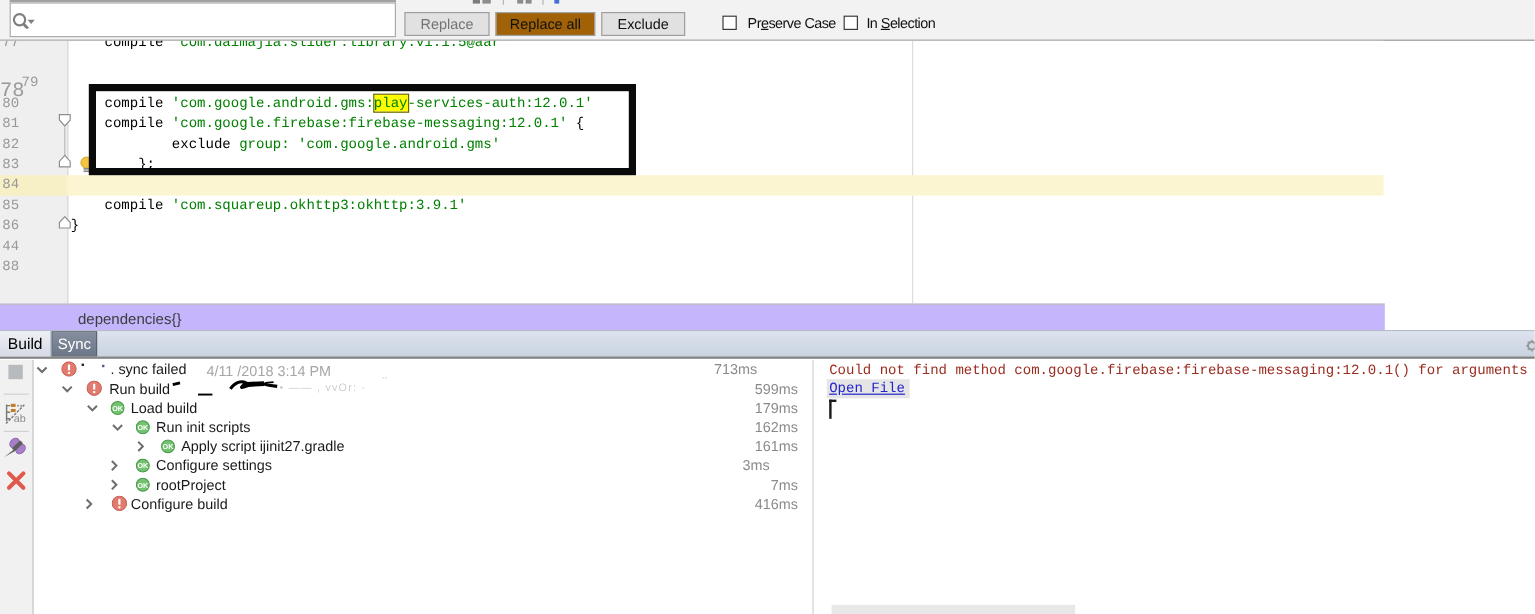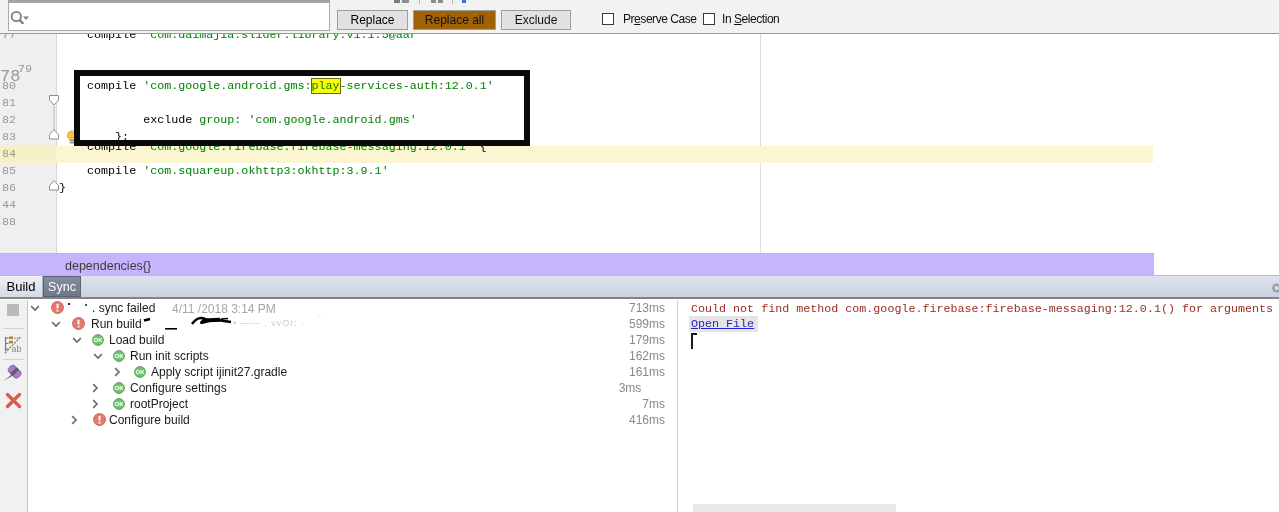--- a/index.html
+++ b/index.html
@@ -27,21 +27,21 @@
 
   <div class="abs" style="left:8px;top:2px;width:320px;height:27px;background:#fff;border:1px solid #ababab;">
     <svg class="abs" style="left:0px;top:3px;" width="26" height="18" viewBox="0 0 26 18">
       <circle cx="7.3" cy="10.5" r="4.7" fill="none" stroke="#7f7f7f" stroke-width="1.8"></circle>
       <line x1="10.7" y1="14" x2="14.3" y2="18" stroke="#7f7f7f" stroke-width="2.4"></line>
       <path d="M14,10.5 L20,10.5 L17,14 Z" fill="#7f7f7f"></path>
     </svg>
   </div>
 
   <div class="abs" style="left:337px;top:10px;width:69px;height:18px;background:#e1e1e1;border:1px solid #9e9e9e;
-       font-size:12px;color:#000000;text-align:center;line-height:18px;">Replace</div>
+       font-size:12px;color:#737373;text-align:center;line-height:18px;">Replace</div>
   <div class="abs" style="left:413px;top:10px;width:81px;height:18px;background:#a16207;border:1px solid #9e9e9e;
        font-size:12px;color:#111;text-align:center;line-height:18px;">Replace all</div>
   <div class="abs" style="left:501px;top:10px;width:68px;height:18px;background:#e1e1e1;border:1px solid #9e9e9e;
        font-size:12px;color:#111;text-align:center;line-height:18px;">Exclude</div>
 
   <div class="abs" style="left:602px;top:13px;width:10px;height:10px;background:#fff;border:1.6px solid #3a3a3a;"></div>
   <div class="abs" style="left:623px;top:13px;font-size:12px;letter-spacing:-0.45px;color:#111;line-height:13px;">Pr<u>e</u>serve Case</div>
   <div class="abs" style="left:703px;top:13px;width:10px;height:10px;background:#fff;border:1.6px solid #3a3a3a;"></div>
   <div class="abs" style="left:722px;top:13px;font-size:12px;letter-spacing:-0.45px;color:#111;line-height:13px;">In <u>S</u>election</div>
 </div>
@@ -66,21 +66,21 @@
       <div class="row mono" style="top:112px;left:0;width:16px;text-align:right;font-size:11.7px;color:#999;">84</div>
       <div class="row mono" style="top:129px;left:0;width:16px;text-align:right;font-size:11.7px;color:#999;">85</div>
       <div class="row mono" style="top:146px;left:0;width:16px;text-align:right;font-size:11.7px;color:#999;">86</div>
       <div class="row mono" style="top:163px;left:0;width:16px;text-align:right;font-size:11.7px;color:#999;">44</div>
       <div class="row mono" style="top:180px;left:0;width:16px;text-align:right;font-size:11.7px;color:#999;">88</div>
     </div>
 
   <div id="code">
       <div class="row mono" style="top:-7px;left:59px;font-size:11.7px;color:#000;"><span>    compile </span><span class="str">'com.daimajia.slider:library:v1.1.5@aar'</span></div>
       <div class="row mono" style="top:44px;left:59px;font-size:11.7px;color:#000;"><span>    compile </span><span class="str">'com.google.android.gms:<span id="play" style="background: rgb(255, 251, 0); outline: rgb(106, 106, 0) solid 1px;">play</span>-services-auth:12.0.1'</span></div>
-      <div class="row mono" style="top:61px;left:59px;font-size:11.7px;color:#000;margin-top:44px;"><span>    compile </span><span class="str">'com.google.firebase:firebase-messaging:12.0.1'</span><span> {</span></div>
+      <div class="row mono" style="top:61px;left:59px;font-size:11.7px;color:#000;"><span>    compile </span><span class="str">'com.google.firebase:firebase-messaging:12.0.1'</span><span> {</span></div>
       <div class="row mono" style="top:78px;left:59px;font-size:11.7px;color:#000;"><span>            exclude </span><span class="str">group: 'com.google.android.gms'</span></div>
       <div class="row mono" style="top:95px;left:59px;font-size:11.7px;color:#000;"><span>        };</span></div>
       <div class="row mono" style="top:129px;left:59px;font-size:11.7px;color:#000;"><span>    compile </span><span class="str">'com.squareup.okhttp3:okhttp:3.9.1'</span></div>
       <div class="row mono" style="top:146px;left:59px;font-size:11.7px;color:#000;"><span>}</span></div>
     </div>
 
   <svg class="abs" style="left:46px;top:0;" width="14" height="219" viewBox="0 0 14 219">
     <line x1="8" y1="72" x2="8" y2="96" stroke="#b8b8b8" stroke-width="1"></line>
     <path d="M3.5,61.5 h9 v4.5 l-4.5,5 l-4.5,-5 Z" fill="#fff" stroke="#8f8f8f" stroke-width="1"></path>
     <path d="M8,95.5 l4.5,5 v4.5 h-9 v-4.5 Z" fill="#fff" stroke="#8f8f8f" stroke-width="1"></path>
@@ -153,21 +153,21 @@
   <div id="tree">
       <svg class="abs" style="left:30px;top:5px" width="10" height="7" viewBox="0 0 10 7">
         <polyline points="1.2,1.2 5,5 8.8,1.2" fill="none" stroke="#6e6e6e" stroke-width="1.7"></polyline>
       </svg>
       <svg class="abs" style="left:51px;top:1px" width="13" height="13" viewBox="0 0 13 13">
         <circle cx="6.5" cy="6.5" r="6" fill="#e37a6e" stroke="#c2574e" stroke-width="0.8"></circle>
         <rect x="5.6" y="2.8" width="1.8" height="4.8" fill="#fff"></rect>
         <rect x="5.6" y="8.9" width="1.8" height="1.7" fill="#fff"></rect>
       </svg>
       <div class="abs" style="left:92px;top:1px;font-size:12px;color:#1a1a1a;line-height:14px;white-space:pre;">. sync failed</div>
-      <div class="abs" style="left:595px;top:1px;width:70px;font-size:12px;color:#8a8a8a;text-align:right;line-height:14px;">713ms</div>
+      <div class="abs" style="left:595px;top:1px;width:70px;font-size:12px;color:#8a8a8a;text-align:left;line-height:14px;">713ms</div>
       <svg class="abs" style="left:51px;top:21px" width="10" height="7" viewBox="0 0 10 7">
         <polyline points="1.2,1.2 5,5 8.8,1.2" fill="none" stroke="#6e6e6e" stroke-width="1.7"></polyline>
       </svg>
       <svg class="abs" style="left:72px;top:17px" width="13" height="13" viewBox="0 0 13 13">
         <circle cx="6.5" cy="6.5" r="6" fill="#e37a6e" stroke="#c2574e" stroke-width="0.8"></circle>
         <rect x="5.6" y="2.8" width="1.8" height="4.8" fill="#fff"></rect>
         <rect x="5.6" y="8.9" width="1.8" height="1.7" fill="#fff"></rect>
       </svg>
       <div class="abs" style="left:91px;top:17px;font-size:12px;color:#1a1a1a;line-height:14px;white-space:pre;">Run build</div>
       <div class="abs" style="left:595px;top:17px;width:70px;font-size:12px;color:#8a8a8a;text-align:right;line-height:14px;">599ms</div>

